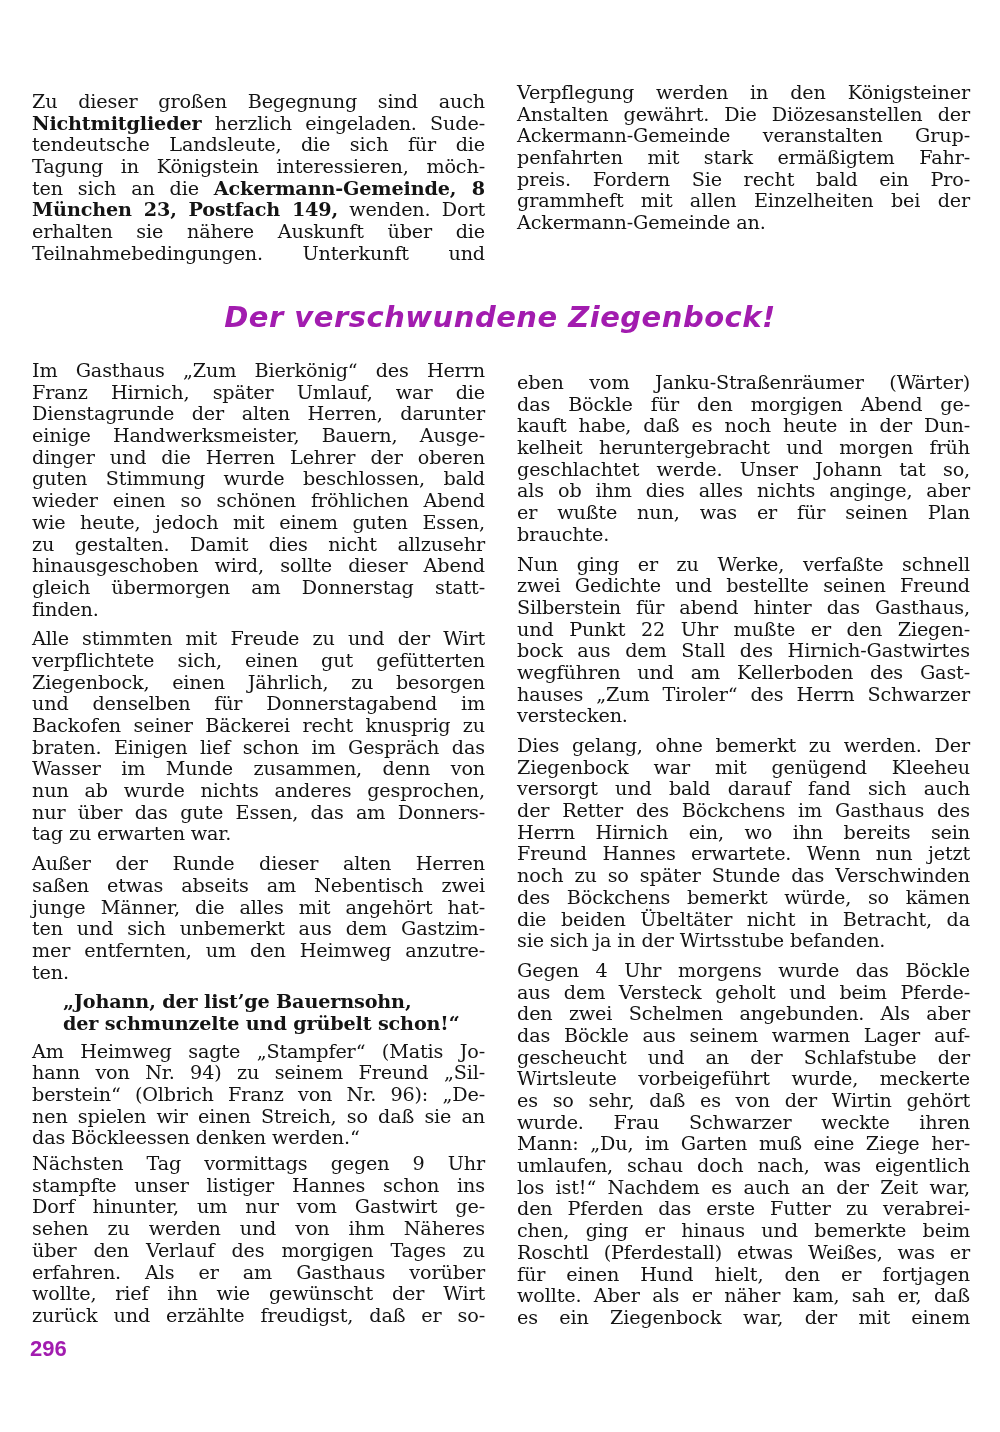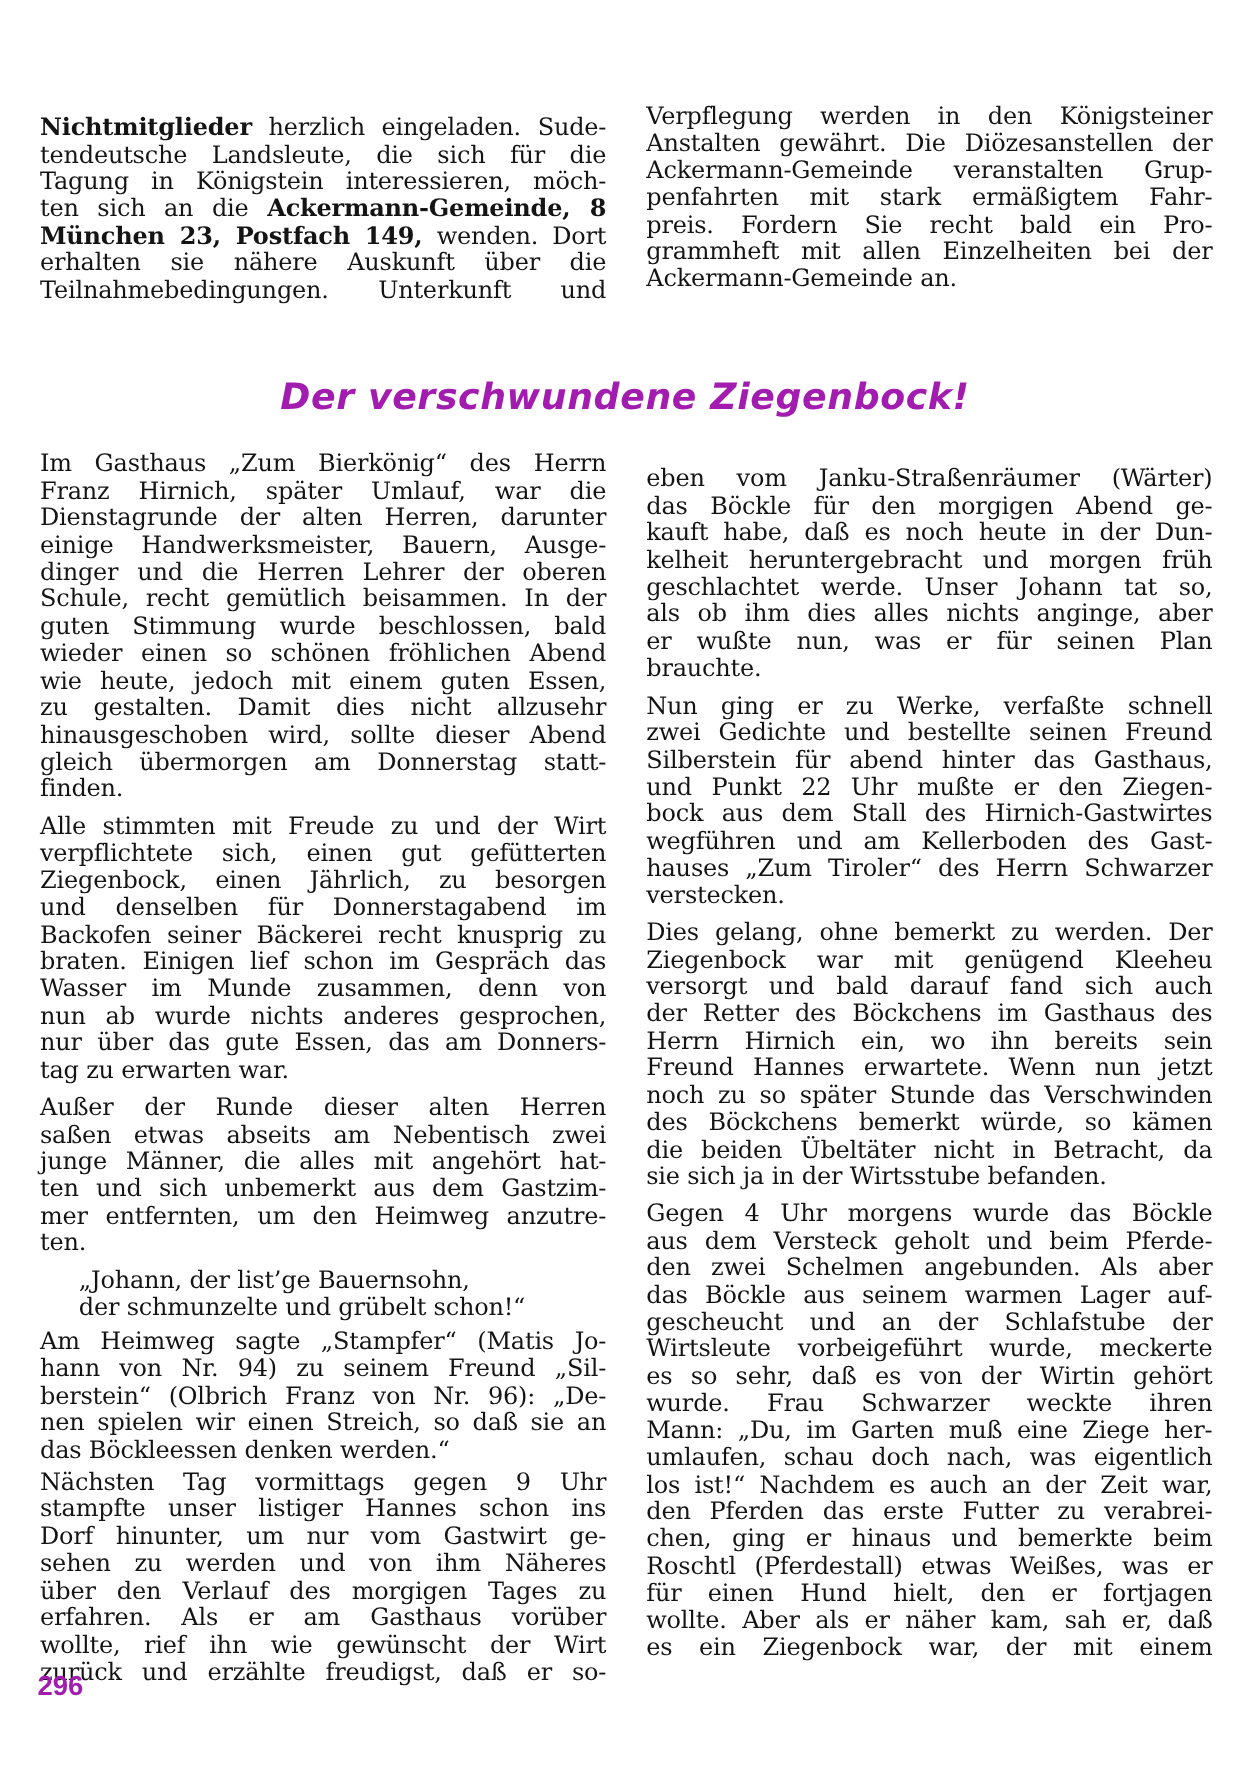--- a/index.html
+++ b/index.html
@@ -8,33 +8,34 @@
   .col { position: absolute; width: 453px; }
   .col-left { left: 32px; }
   .col-right { left: 517px; }
   .line { display: block; font-size: 19.2px; line-height: 21.7px; height: 21.7px;
           white-space: nowrap; text-align: justify; text-align-last: justify;
           letter-spacing: -0.15px; }
   .line.last { text-align-last: left; }
   .para { margin-bottom: 4px; }
   .para.gap { margin-bottom: 8px; }
   .verse { padding-left: 31px; }
-  .verse .line { text-align-last: left; }
+  .verse .line { text-align-last: left; font-weight: bold; }
   b { font-weight: bold; }
   .headline { position: absolute; left: 0; width: 1000px; top: 300px; text-align: center;
               font-family: "DejaVu Sans", sans-serif; font-weight: bold; font-style: italic;
               font-size: 29px; letter-spacing: 0.5px; color: #a21caf; }
   .page-number { position: absolute; left: 30px; top: 1336px; font-family: "Liberation Sans", sans-serif;
                  font-weight: bold; font-size: 22px; color: #a21caf; }
 </style>
 </head>
 <body>
 
 <div class="col col-left" style="top:91px;" id="intro-left">
     <div class="para">
+      <span class="line">Zu dieser großen Begegnung sind auch</span>
       <span class="line"><b>Nichtmitglieder</b> herzlich eingeladen. Sude-</span>
       <span class="line">tendeutsche Landsleute, die sich für die</span>
       <span class="line">Tagung in Königstein interessieren, möch-</span>
       <span class="line">ten sich an die <b>Ackermann-Gemeinde, 8</b></span>
       <span class="line"><b>München 23, Postfach 149,</b> wenden. Dort</span>
       <span class="line">erhalten sie nähere Auskunft über die</span>
       <span class="line">Teilnahmebedingungen. Unterkunft und</span>
     </div>
   </div>
 <div class="col col-right" style="top:82px;" id="intro-right">
@@ -52,21 +53,20 @@
 <div class="headline">Der verschwundene Ziegenbock!</div>
 
 <div class="col col-left" style="top:360px;">
   <div id="art-left">
       <div class="para gap">
         <span class="line">Im Gasthaus „Zum Bierkönig“ des Herrn</span>
         <span class="line">Franz Hirnich, später Umlauf, war die</span>
         <span class="line">Dienstagrunde der alten Herren, darunter</span>
         <span class="line">einige Handwerksmeister, Bauern, Ausge-</span>
         <span class="line">dinger und die Herren Lehrer der oberen</span>
-        <span class="line">Schule, recht gemütlich beisammen. In der</span>
         <span class="line">guten Stimmung wurde beschlossen, bald</span>
         <span class="line">wieder einen so schönen fröhlichen Abend</span>
         <span class="line">wie heute, jedoch mit einem guten Essen,</span>
         <span class="line">zu gestalten. Damit dies nicht allzusehr</span>
         <span class="line">hinausgeschoben wird, sollte dieser Abend</span>
         <span class="line">gleich übermorgen am Donnerstag statt-</span>
         <span class="line last">finden.</span>
       </div>
       <div class="para gap">
         <span class="line">Alle stimmten mit Freude zu und der Wirt</span>

